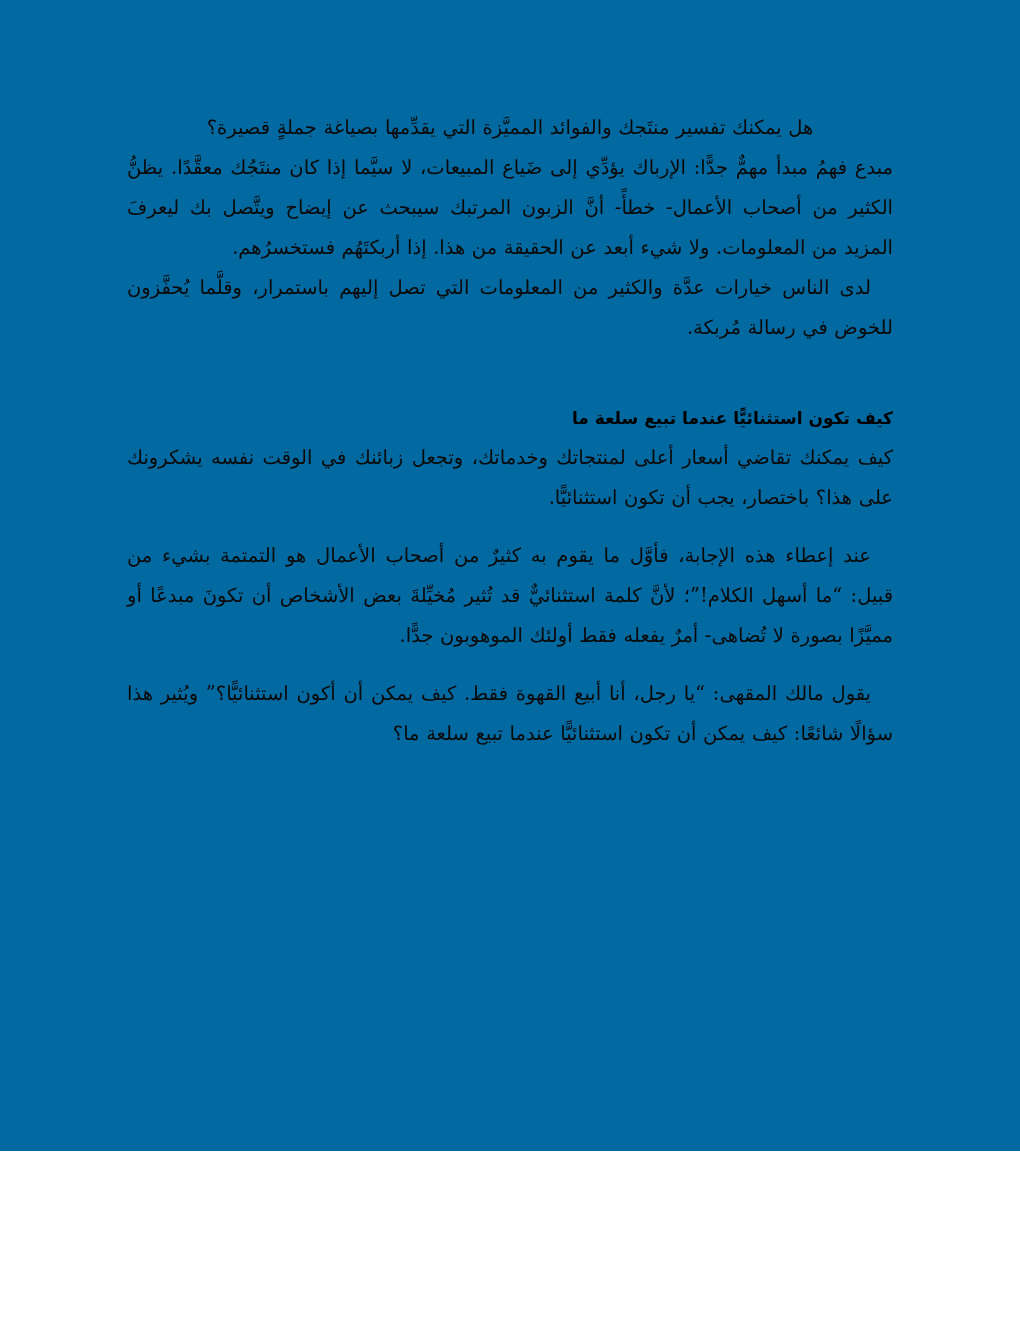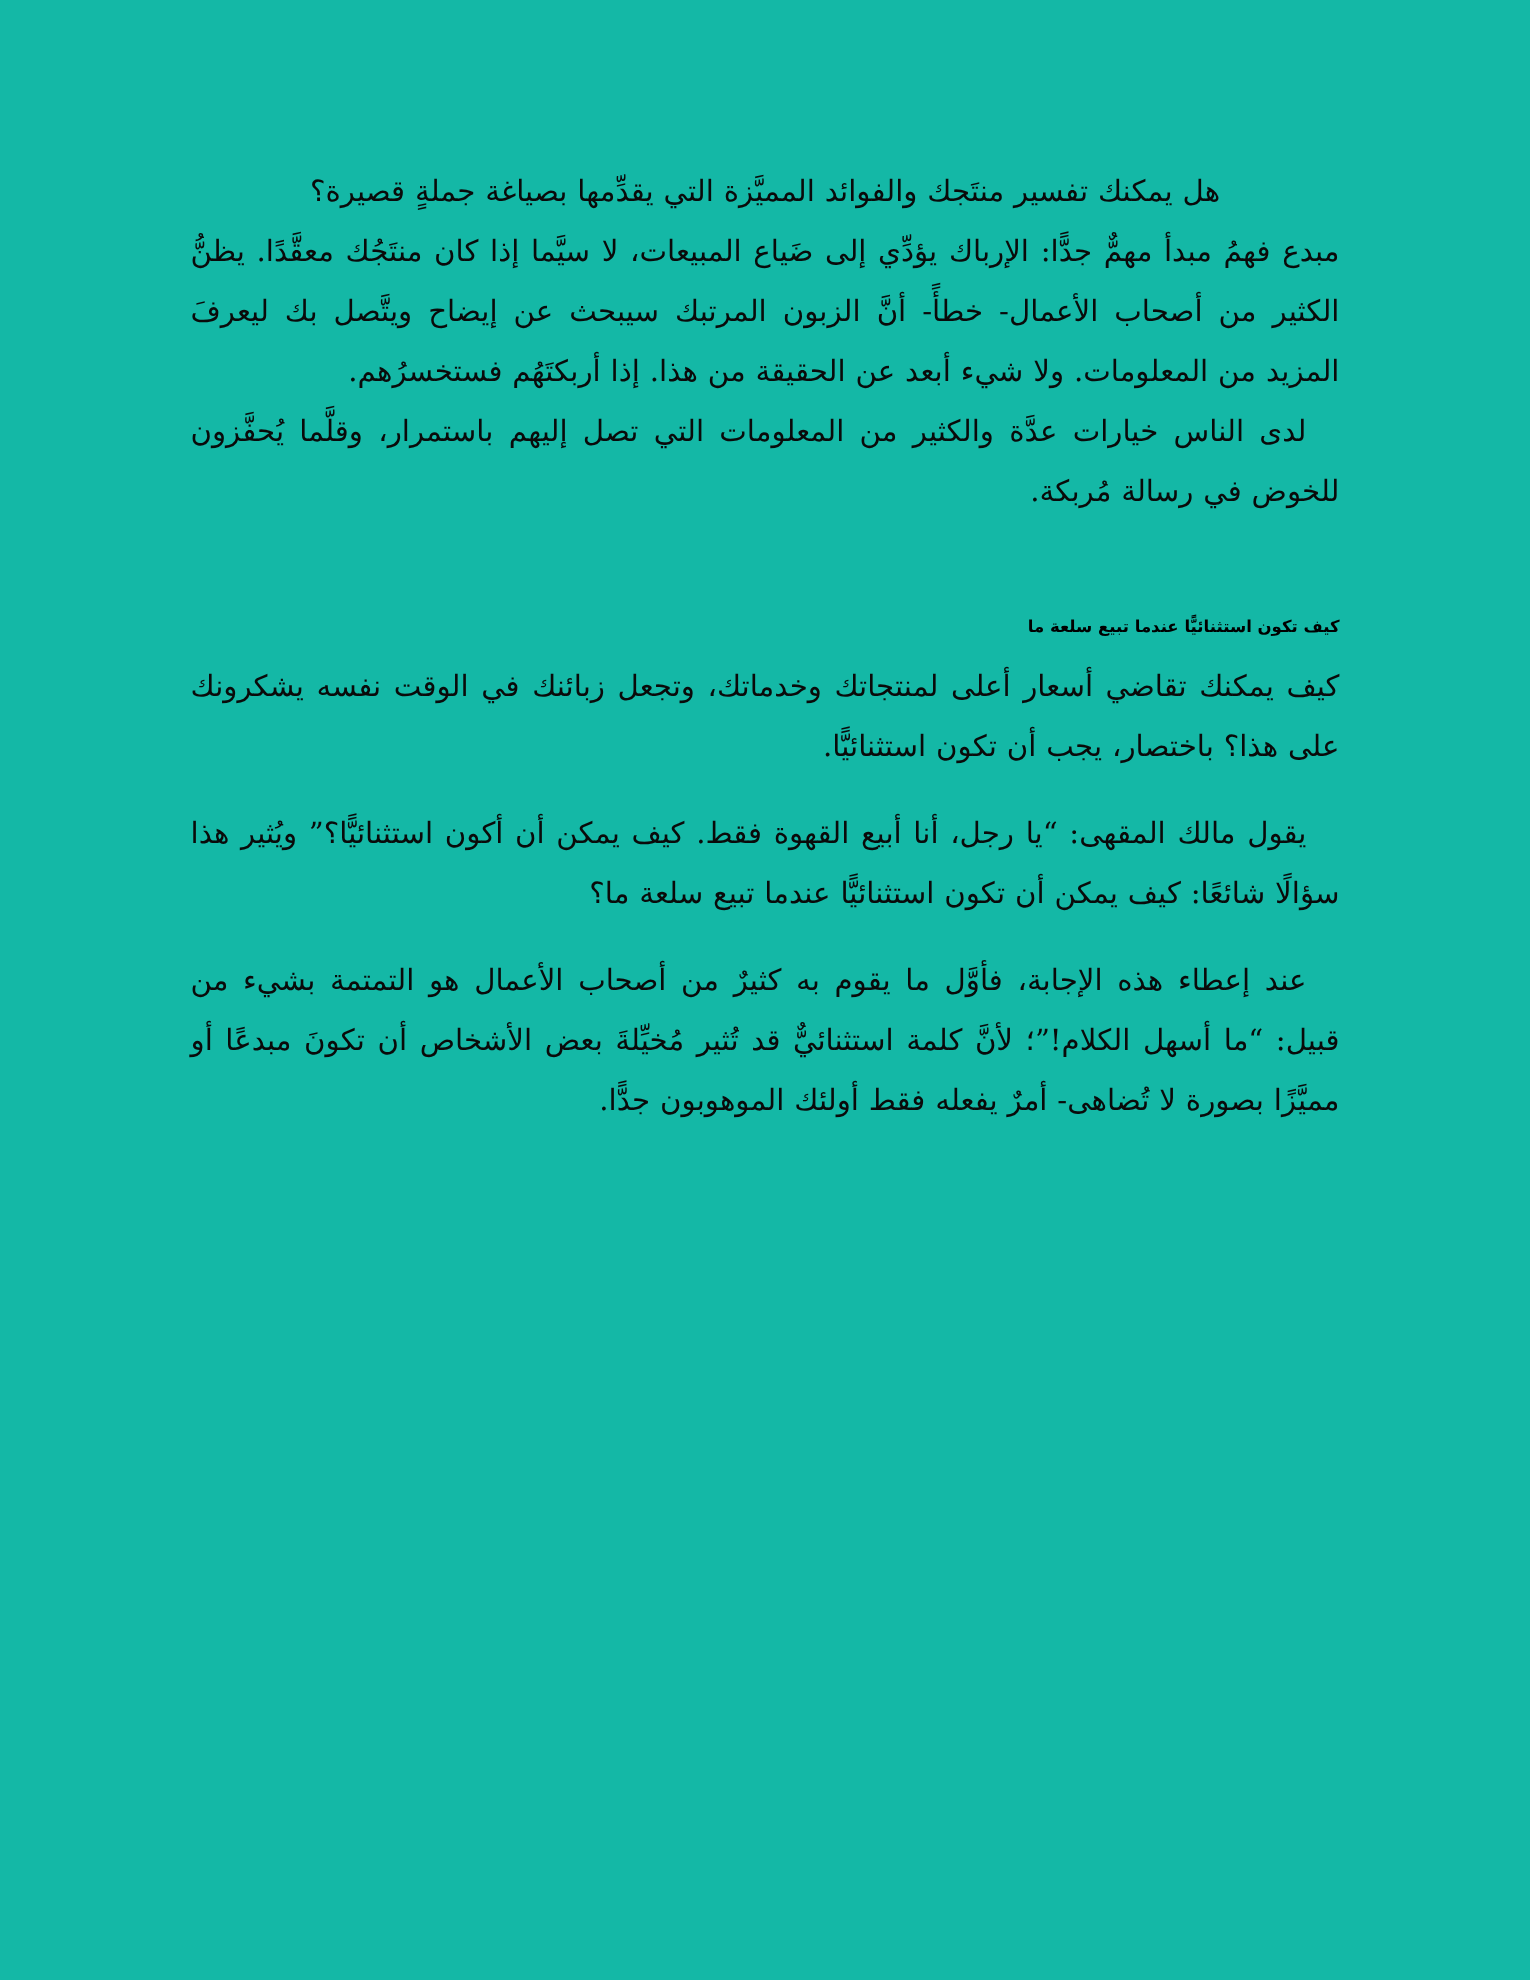--- a/index.html
+++ b/index.html
@@ -4,22 +4,22 @@
 <title>document-page</title>
 <style>
   html, body {
     margin: 0;
     padding: 0;
     background: #ffffff;
   }
   .page {
     position: relative;
     width: 1020px;
-    height: 1320px;
-    background: #14b8a6;
+    height: 1151px;
+    background: #0369a1;
     overflow: hidden;
     box-sizing: border-box;
   }
   .content {
     position: absolute;
     top: 108px;
     right: 127px;
     left: 127px;
     direction: rtl;
     text-align: justify;
@@ -44,21 +44,21 @@
   p.indent {
     text-indent: 22px;
   }
   p.gap-sm { margin-top: 4px; }
   p.gap-md { margin-top: 18px; }
 
   h2.heading {
     margin: 0;
     font-family: "DejaVu Sans", "Liberation Sans", sans-serif;
     font-weight: bold;
-    font-size: 11px;
+    font-size: 17px;
     line-height: 28px;
     direction: rtl;
     text-align: center;
     letter-spacing: 0;
     color: #000000;
   }
   .heading-block { margin-top: 56px; margin-bottom: 6px; }
 </style>
 </head>
 <body>
@@ -71,20 +71,20 @@
     <p class="para">مبدع فهمُ مبدأ مهمٌّ جدًّا: الإرباك يؤدِّي إلى ضَياع المبيعات، لا سيَّما إذا كان منتَجُك معقَّدًا. يظنُّ الكثير من أصحاب الأعمال- خطأً- أنَّ الزبون المرتبك سيبحث عن إيضاح ويتَّصل بك ليعرفَ المزيد من المعلومات. ولا شيء أبعد عن الحقيقة من هذا. إذا أربكتَهُم فستخسرُهم.</p>
 
     <p class="para indent">لدى الناس خيارات عدَّة والكثير من المعلومات التي تصل إليهم باستمرار، وقلَّما يُحفَّزون للخوض في رسالة مُربكة.</p>
 
     <div class="heading-block">
       <h2 class="heading">كيف تكون استثنائيًّا عندما تبيع سلعة ما</h2>
     </div>
 
     <p class="para gap-sm">كيف يمكنك تقاضي أسعار أعلى لمنتجاتك وخدماتك، وتجعل زبائنك في الوقت نفسه يشكرونك على هذا؟ باختصار، يجب أن تكون استثنائيًّا.</p>
 
+    <p class="para indent gap-md">عند إعطاء هذه الإجابة، فأوَّل ما يقوم به كثيرٌ من أصحاب الأعمال هو التمتمة بشيء من قبيل: “ما أسهل الكلام!”؛ لأنَّ كلمة استثنائيٌّ قد تُثير مُخيِّلةَ بعض الأشخاص أن تكونَ مبدعًا أو مميَّزًا بصورة لا تُضاهى- أمرٌ يفعله فقط أولئك الموهوبون جدًّا.</p>
+
     <p class="para indent gap-md">يقول مالك المقهى: “يا رجل، أنا أبيع القهوة فقط. كيف يمكن أن أكون استثنائيًّا؟” ويُثير هذا سؤالًا شائعًا: كيف يمكن أن تكون استثنائيًّا عندما تبيع سلعة ما؟</p>
-
-    <p class="para indent gap-md">عند إعطاء هذه الإجابة، فأوَّل ما يقوم به كثيرٌ من أصحاب الأعمال هو التمتمة بشيء من قبيل: “ما أسهل الكلام!”؛ لأنَّ كلمة استثنائيٌّ قد تُثير مُخيِّلةَ بعض الأشخاص أن تكونَ مبدعًا أو مميَّزًا بصورة لا تُضاهى- أمرٌ يفعله فقط أولئك الموهوبون جدًّا.</p>
 
 
 
   </div>
 </div>
 
 </body></html>

